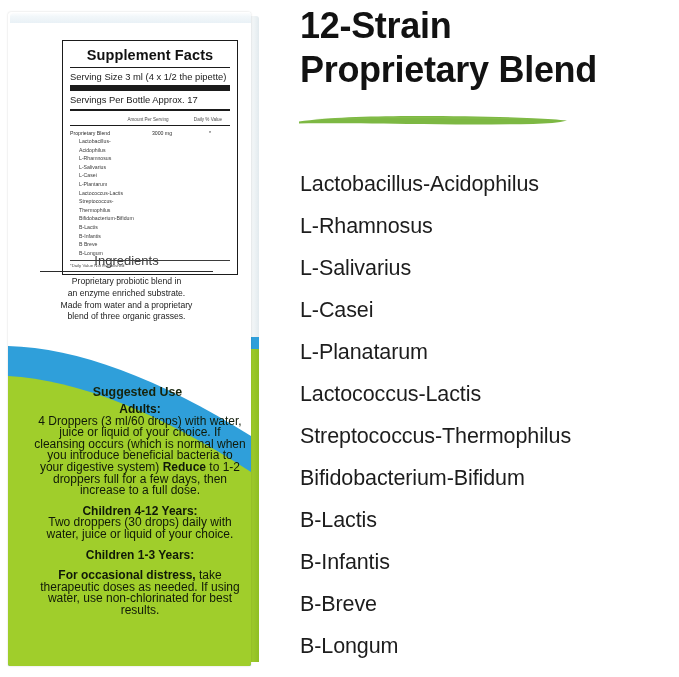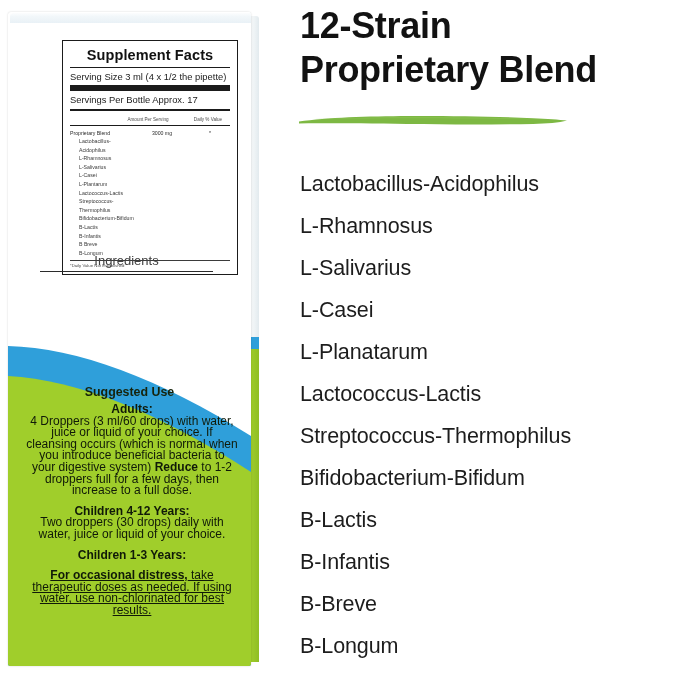--- a/index.html
+++ b/index.html
@@ -166,21 +166,21 @@
     top: 320px;
     width: 243px;
     height: 334px;
     overflow: hidden;
   }
   .wave-region svg { display: block; }
 
   
   .use-wrap {
     position: absolute;
-    left: 0;
+    left: 8px;
     top: 320px;
     width: 243px;
     height: 334px;
     color: #14210a;
   }
   .use-title {
     position: absolute;
     left: 0; top: 53px;
     width: 243px;
     text-align: center;
@@ -193,21 +193,21 @@
     left: 18px;
     top: 72px;
     width: 212px;
     font-size: 12px;
     line-height: 11.6px;
     color: #101a08;
     text-align: center;
   }
   .use-body b { font-weight: bold; }
   .use-blk { margin-bottom: 9px; }
-  .use-blk:last-child { margin-bottom: 2px; text-decoration: underline; }
+  .use-blk:last-child { margin-bottom: 2px; }
   .use-hd { font-weight: bold; }
 
   
   #right-panel {
     position: absolute;
     left: 297px;
     top: 0;
     width: 382px;
     height: 677px;
   }
@@ -341,20 +341,26 @@
           </div>
       </div>
 
       <div class="sf-foot-rule"></div>
       <div class="sf-foot">*Daily Value Not Established</div>
     </div>
 
     <div class="ing-wrap">
       <div class="ing-title">Ingredients</div>
       <div class="ing-rule"></div>
+      <div class="ing-body" id="ingredients-body">
+          <div>Proprietary probiotic blend in</div>
+          <div>an enzyme enriched substrate.</div>
+          <div>Made from water and a proprietary</div>
+          <div>blend of three organic grasses.</div>
+        </div>
     </div>
 
     <div class="wave-region">
       <svg width="243" height="334" viewBox="0 0 243 334" xmlns="http://www.w3.org/2000/svg">
         <path d="M0,14 C70,16 150,46 243,104 L243,334 L0,334 Z" fill="#2f9fda"></path>
         <path d="M0,44 C70,48 150,80 243,140 L243,334 L0,334 Z" fill="#a0ce2b"></path>
       </svg>
     </div>
 
     <div class="use-wrap">

